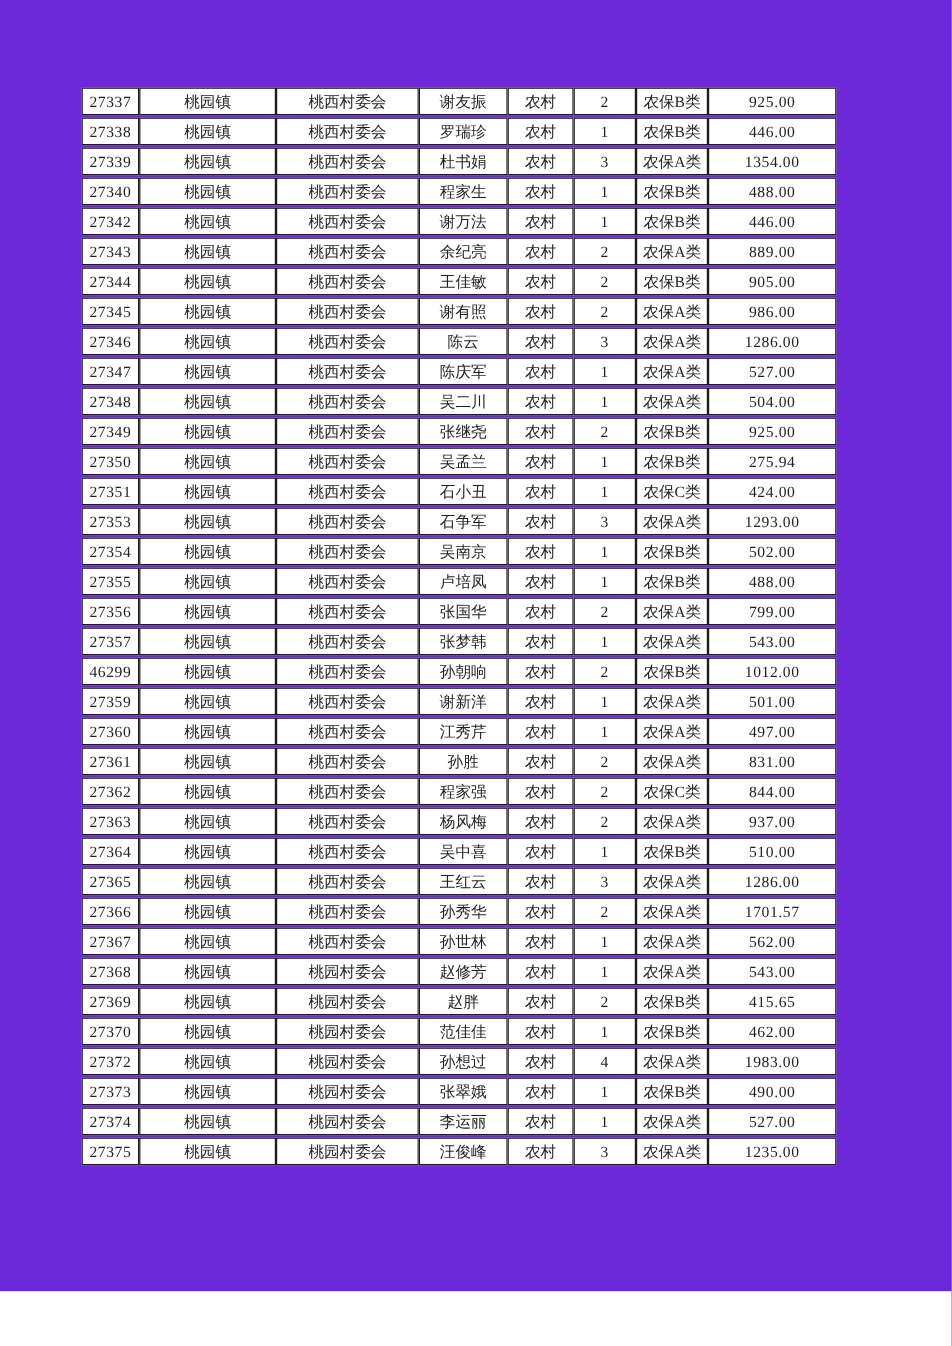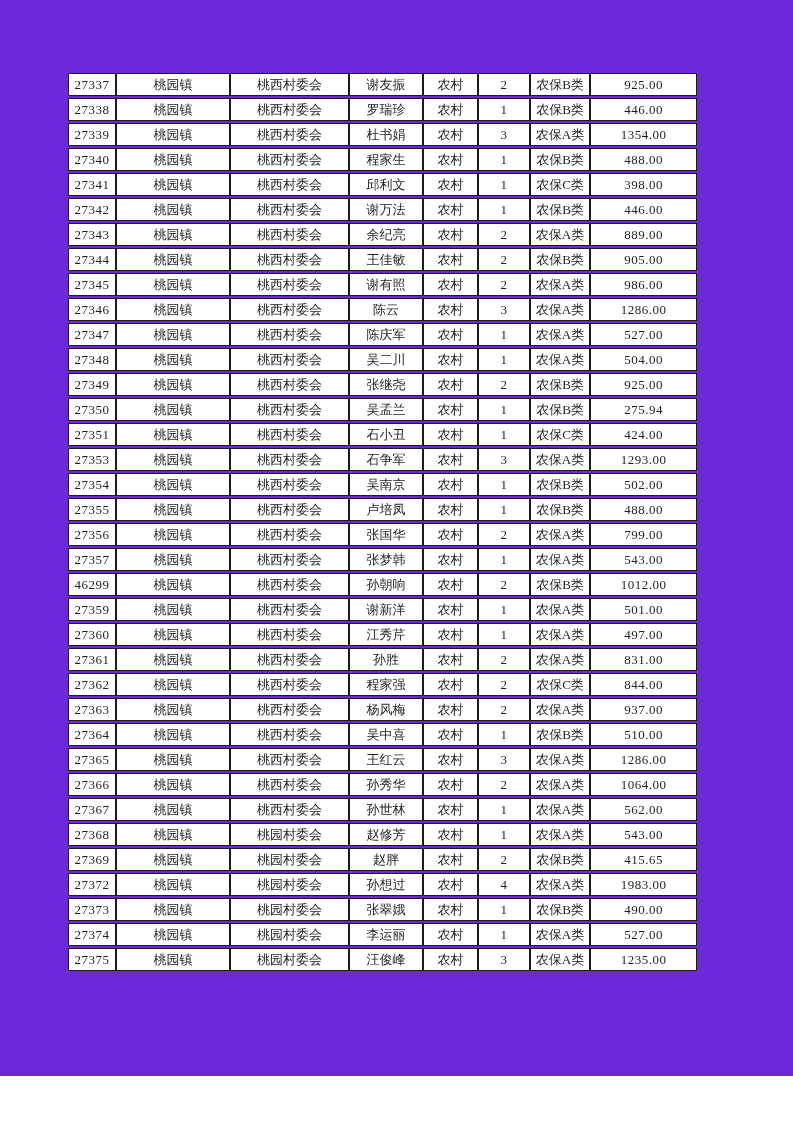--- a/index.html
+++ b/index.html
@@ -106,30 +106,20 @@
           <td class="num">27340</td>
           <td>桃园镇</td>
           <td>桃西村委会</td>
           <td>程家生</td>
           <td>农村</td>
           <td class="num">1</td>
           <td>农保B类</td>
           <td class="num">488.00</td>
         </tr>
         <tr>
-          <td class="num">27341</td>
-          <td>桃园镇</td>
-          <td>桃西村委会</td>
-          <td>邱利文</td>
-          <td>农村</td>
-          <td class="num">1</td>
-          <td>农保C类</td>
-          <td class="num">398.00</td>
-        </tr>
-        <tr>
           <td class="num">27342</td>
           <td>桃园镇</td>
           <td>桃西村委会</td>
           <td>谢万法</td>
           <td>农村</td>
           <td class="num">1</td>
           <td>农保B类</td>
           <td class="num">446.00</td>
         </tr>
         <tr>
@@ -353,21 +343,21 @@
           <td class="num">1286.00</td>
         </tr>
         <tr>
           <td class="num">27366</td>
           <td>桃园镇</td>
           <td>桃西村委会</td>
           <td>孙秀华</td>
           <td>农村</td>
           <td class="num">2</td>
           <td>农保A类</td>
-          <td class="num">1064.00</td>
+          <td class="num">1701.57</td>
         </tr>
         <tr>
           <td class="num">27367</td>
           <td>桃园镇</td>
           <td>桃西村委会</td>
           <td>孙世林</td>
           <td>农村</td>
           <td class="num">1</td>
           <td>农保A类</td>
           <td class="num">562.00</td>
@@ -384,20 +374,30 @@
         </tr>
         <tr>
           <td class="num">27369</td>
           <td>桃园镇</td>
           <td>桃园村委会</td>
           <td>赵胖</td>
           <td>农村</td>
           <td class="num">2</td>
           <td>农保B类</td>
           <td class="num">415.65</td>
+        </tr>
+        <tr>
+          <td class="num">27370</td>
+          <td>桃园镇</td>
+          <td>桃园村委会</td>
+          <td>范佳佳</td>
+          <td>农村</td>
+          <td class="num">1</td>
+          <td>农保B类</td>
+          <td class="num">462.00</td>
         </tr>
         <tr>
           <td class="num">27372</td>
           <td>桃园镇</td>
           <td>桃园村委会</td>
           <td>孙想过</td>
           <td>农村</td>
           <td class="num">4</td>
           <td>农保A类</td>
           <td class="num">1983.00</td>

